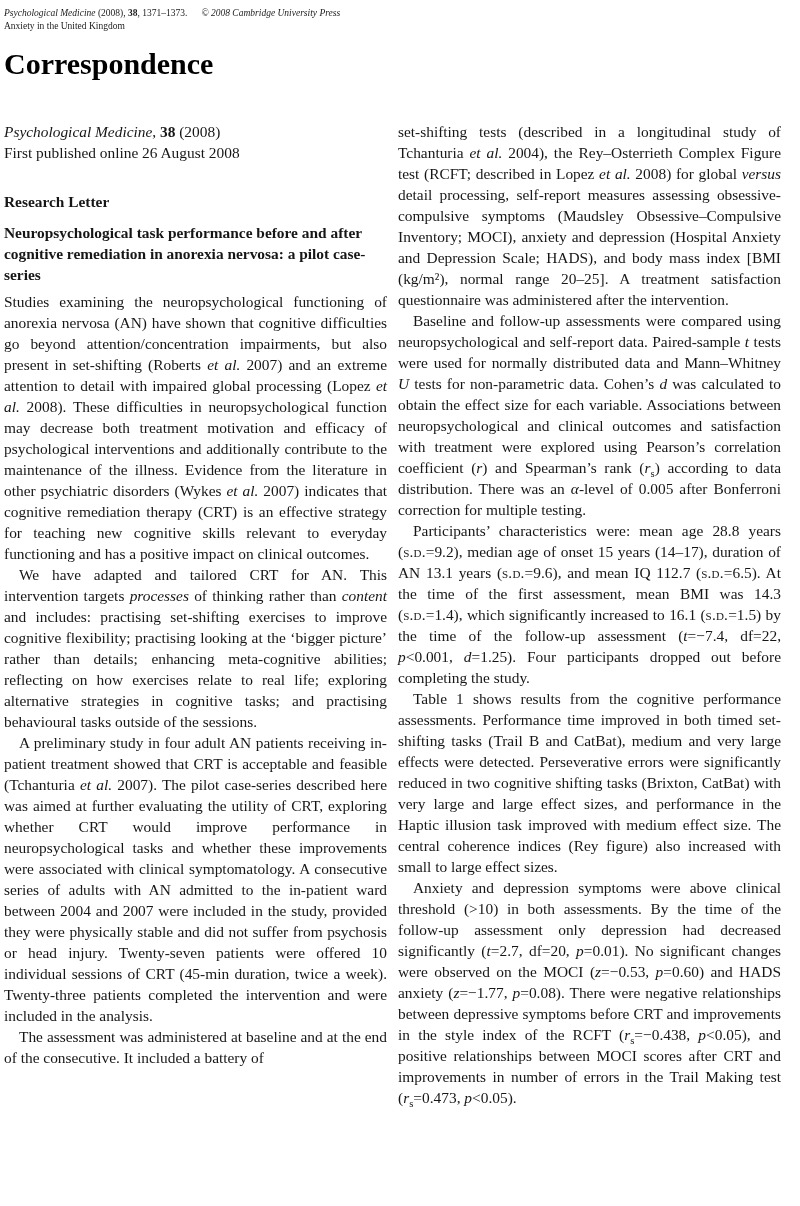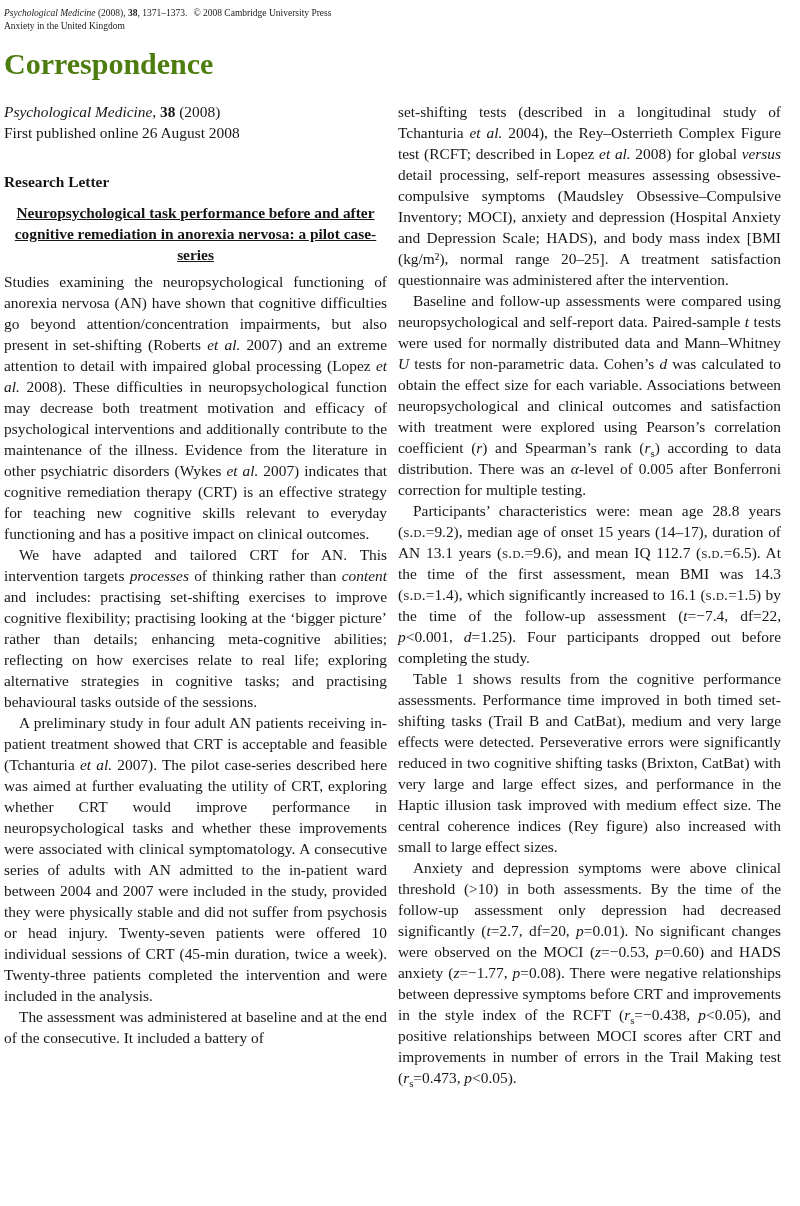--- a/index.html
+++ b/index.html
@@ -22,37 +22,38 @@
   .hdr {
     font-size: 9.5px;
     line-height: 13px;
     color: #1b1b1b;
   }
   .hdr-line1 {
     display: flex;
     align-items: baseline;
   }
   .hdr-copyright {
-    margin-left: 6px;
+    margin-left: 14px;
+    font-style: italic;
   }
 
   
   h1.page-title {
     margin: 14px 0 0 0;
     font-size: 30px;
     line-height: 34px;
     font-weight: bold;
-    color: #4d7c0f;
+    color: #000000;
   }
 
   
   .columns {
     display: flex;
     gap: 11px;
-    margin-top: 20px;
+    margin-top: 40px;
   }
   .col {
     width: 383px;
     font-size: 15.4px;
     line-height: 21px;
     text-align: justify;
     hyphens: auto;
     -webkit-hyphens: auto;
   }
 
@@ -61,22 +62,21 @@
   }
   .section-label {
     font-weight: bold;
     margin: 28px 0 0 0;
   }
   h2.article-title {
     font-size: 15.4px;
     line-height: 21px;
     font-weight: bold;
     margin: 10px 0 6px 0;
-    text-align: center;
-    text-decoration: underline;
+    text-align: left;
   }
   p.body-p {
     margin: 0;
   }
   p.indent {
     text-indent: 15px;
     font-family: Liberation Serif, serif;
   }
   .sc {
     font-variant: small-caps;

